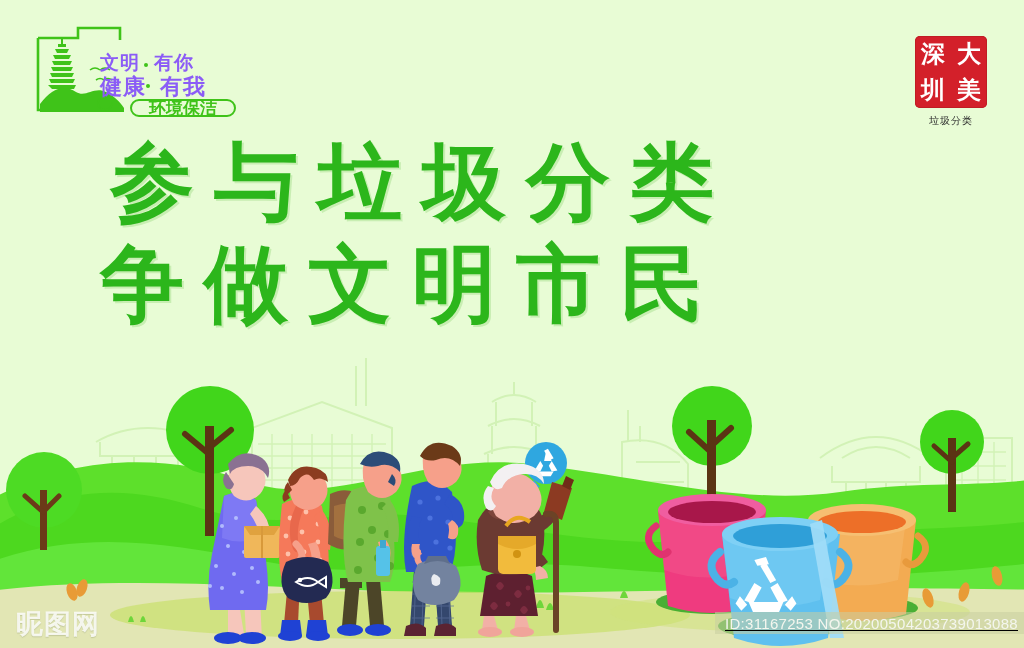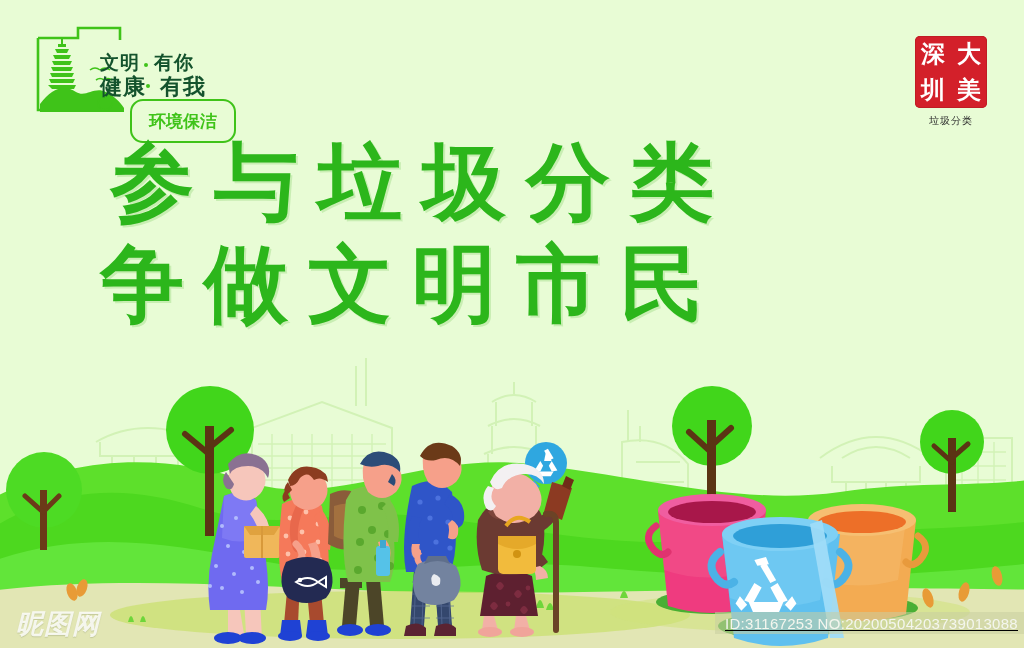--- a/index.html
+++ b/index.html
@@ -6,27 +6,27 @@
   body{
     width:1024px;height:648px;overflow:hidden;
     font-family:"Liberation Sans","DejaVu Sans",sans-serif;
     background:#e8fcd5;
   }
   #poster{position:relative;width:1024px;height:648px;background:#e8fcd5;overflow:hidden;}
 
   
   #brand-logo{position:absolute;left:34px;top:22px;width:196px;height:92px;}
   .bl-svg{position:absolute;left:0;top:0;}
-  .bl-text{position:absolute;font-weight:bold;color:#14532d;letter-spacing:1px;
+  .bl-text{position:absolute;font-weight:bold;color:#8b5cf6;letter-spacing:1px;
            font-family:"DejaVu Sans","Liberation Sans",sans-serif;}
   #brand-line1{left:66px;top:28px;font-size:19px;}
   #brand-line2{left:66px;top:50px;font-size:22px;}
   #brand-dot1{position:absolute;left:110px;top:41px;width:4px;height:4px;border-radius:50%;background:#3fc319;}
   #brand-dot2{position:absolute;left:112px;top:62px;width:4px;height:4px;border-radius:50%;background:#3fc319;}
-  #brand-badge{position:absolute;left:96px;top:77px;width:106px;height:44px;
+  #brand-badge{position:absolute;left:96px;top:77px;width:106px;height:18px;
       border:2.5px solid #3fc319;border-radius:13px;background:#e8fcd5;
       display:flex;align-items:center;justify-content:center;box-sizing:border-box;}
   #brand-badge span{font-size:17px;font-weight:bold;color:#3fc319;letter-spacing:0px;
       font-family:"DejaVu Sans","Liberation Sans",sans-serif;}
 
   
   #seal-block{position:absolute;left:908px;top:36px;width:86px;height:96px;text-align:center;}
   #seal-stamp{width:72px;height:72px;margin:0 auto;background:#d3202a;border-radius:5px;
       position:relative;display:grid;grid-template-columns:1fr 1fr;
       box-shadow:0 0 0 1px #c01c24 inset;}
@@ -41,21 +41,21 @@
       font-family:"DejaVu Sans","Liberation Sans",sans-serif;
       text-shadow:2px 2px 0 rgba(120,200,90,.28);}
   #headline-1{font-size:84px;letter-spacing:20px;padding-left:20px;}
   #headline-2{font-size:84px;letter-spacing:20px;margin-top:14px;}
 
   
   #scene{position:absolute;left:0;top:330px;width:1024px;height:318px;}
   #scene svg{display:block;}
 
   
-  #watermark{position:absolute;left:16px;bottom:6px;display:flex;align-items:flex-end;gap:5px;font-style:italic;}
+  #watermark{position:absolute;left:16px;bottom:6px;display:flex;align-items:flex-end;gap:5px;}
   #wm-cn{font-size:27px;font-weight:bold;color:rgba(255,255,255,.82);
       letter-spacing:1px;font-family:"DejaVu Sans","Liberation Sans",sans-serif;
       text-shadow:0 1px 1px rgba(140,150,110,.35);}
   #wm-url{font-size:25px;color:rgba(255,255,255,.9);letter-spacing:0px;
       font-family:"Liberation Sans",sans-serif;text-shadow:0 1px 1px rgba(140,150,110,.3);}
   #id-strip{position:absolute;right:0;bottom:14px;height:22px;padding:0 6px 0 10px;
       background:rgba(200,205,160,.55);display:flex;align-items:center;text-decoration:underline;}
   #id-strip span{font-size:15px;color:#f4f6ee;letter-spacing:.3px;
       font-family:"Liberation Sans",sans-serif;}
 </style>

